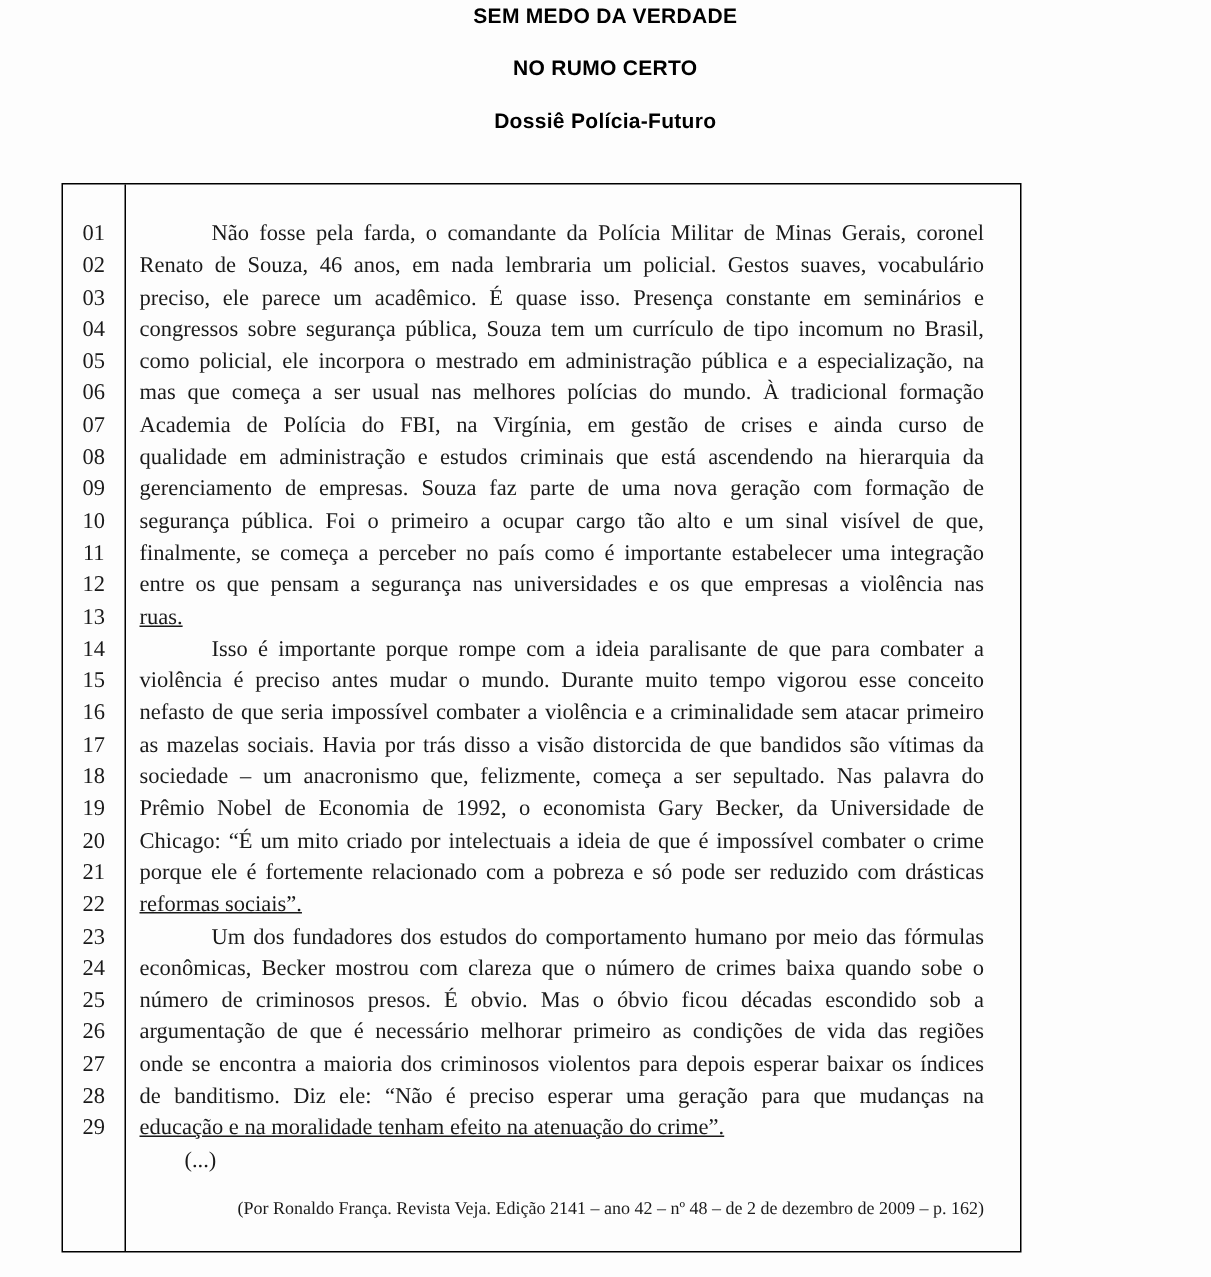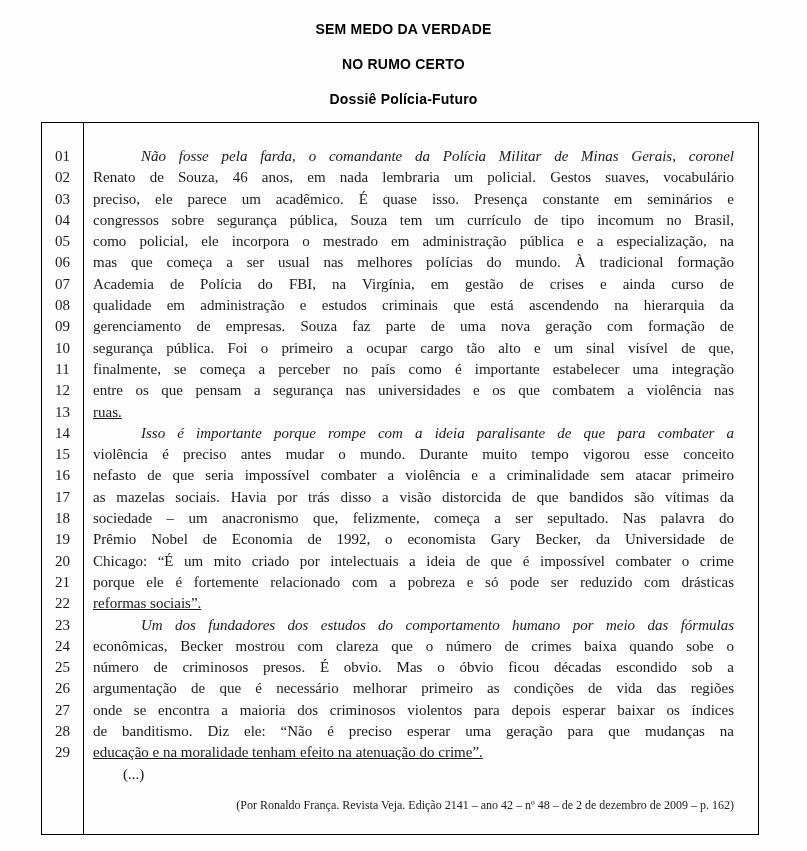--- a/index.html
+++ b/index.html
@@ -6,32 +6,32 @@
   html, body { background: #ffffff; }
   body {
     width: 807px; height: 851px;
     position: relative;
     font-family: "Liberation Serif", serif;
     color: #1a1a1a;
     background: #fdfdfd;
     overflow: hidden;
   }
   .headers {
-    padding-top: 22px;
+    padding-top: 3px;
     text-align: center;
     font-family: "Liberation Sans", sans-serif;
     font-weight: bold;
     font-size: 14px;
     color: #000;
   }
   .header-line { line-height: 15px; margin-bottom: 20px; letter-spacing: 0.2px; }
   .frame {
     position: absolute;
     left: 41px; top: 122px;
-    width: 718px; height: 713px;
+    width: 640px; height: 713px;
     border: 1.5px solid #000;
     display: flex;
     background: transparent;
   }
   .numcol {
     width: 42px;
     flex: 0 0 42px;
     border-right: 1.5px solid #000;
     padding-top: 23px;
     text-align: center;
@@ -48,21 +48,21 @@
   .line {
     text-align: justify;
     text-align-last: justify;
     white-space: normal;
   }
   .line.last {
     text-align: left;
     text-align-last: left;
     text-decoration: underline;
   }
-  .line.indent { text-indent: 48px; font-style: italic; }
+  .line.indent { text-indent: 48px; }
   .ellipsis-line {
     line-height: 21.3px;
     padding-left: 30px;
     text-align: left;
   }
   .citation-line {
     margin-top: 13px;
     margin-left: 38px;
     font-size: 12px;
     line-height: 15px;
@@ -117,21 +117,21 @@
         <div class="line">Renato de Souza, 46 anos, em nada lembraria um policial. Gestos suaves, vocabulário</div>
         <div class="line">preciso, ele parece um acadêmico. É quase isso. Presença constante em seminários e</div>
         <div class="line">congressos sobre segurança pública, Souza tem um currículo de tipo incomum no Brasil,</div>
         <div class="line">como policial, ele incorpora o mestrado em administração pública e a especialização, na</div>
         <div class="line">mas que começa a ser usual nas melhores polícias do mundo. À tradicional formação</div>
         <div class="line">Academia de Polícia do FBI, na Virgínia, em gestão de crises e ainda curso de</div>
         <div class="line">qualidade em administração e estudos criminais que está ascendendo na hierarquia da</div>
         <div class="line">gerenciamento de empresas. Souza faz parte de uma nova geração com formação de</div>
         <div class="line">segurança pública. Foi o primeiro a ocupar cargo tão alto e um sinal visível de que,</div>
         <div class="line">finalmente, se começa a perceber no país como é importante estabelecer uma integração</div>
-        <div class="line">entre os que pensam a segurança nas universidades e os que combatem a violência nas</div>
+        <div class="line">entre os que pensam a segurança nas universidades e os que empresas a violência nas</div>
         <div class="line last">ruas.</div>
         <div class="line indent">Isso é importante porque rompe com a ideia paralisante de que para combater a</div>
         <div class="line">violência é preciso antes mudar o mundo. Durante muito tempo vigorou esse conceito</div>
         <div class="line">nefasto de que seria impossível combater a violência e a criminalidade sem atacar primeiro</div>
         <div class="line">as mazelas sociais. Havia por trás disso a visão distorcida de que bandidos são vítimas da</div>
         <div class="line">sociedade – um anacronismo que, felizmente, começa a ser sepultado. Nas palavra do</div>
         <div class="line">Prêmio Nobel de Economia de 1992, o economista Gary Becker, da Universidade de</div>
         <div class="line">Chicago: “É um mito criado por intelectuais a ideia de que é impossível combater o crime</div>
         <div class="line">porque ele é fortemente relacionado com a pobreza e só pode ser reduzido com drásticas</div>
         <div class="line last">reformas sociais”.</div>

